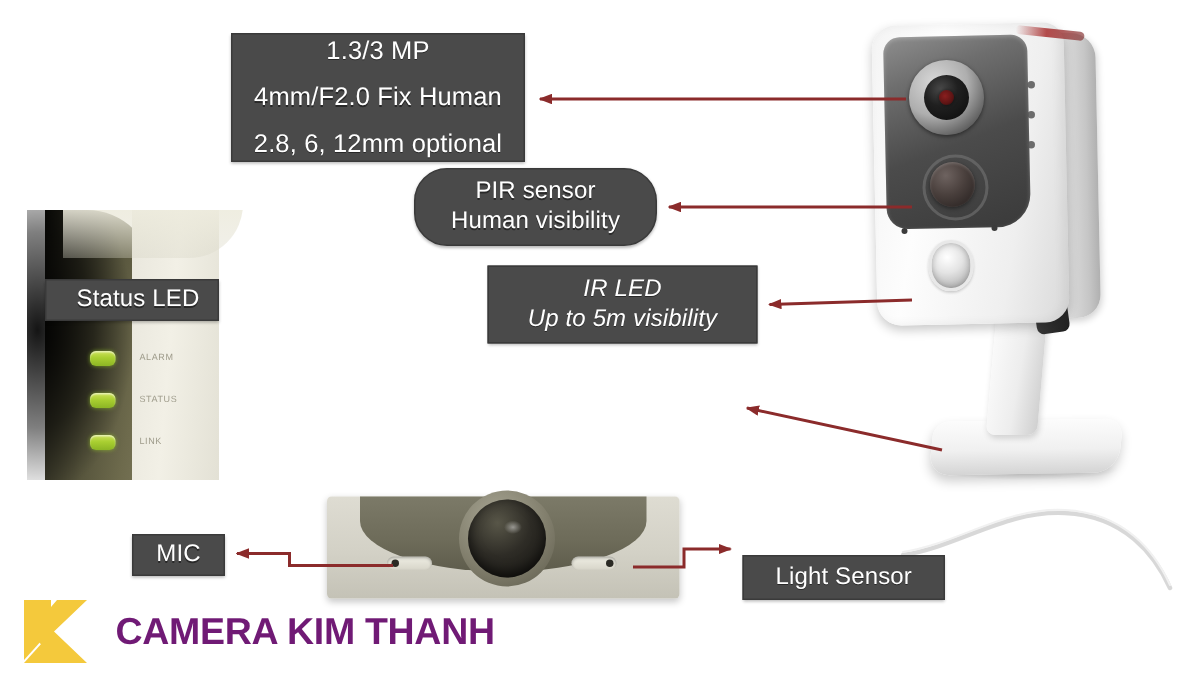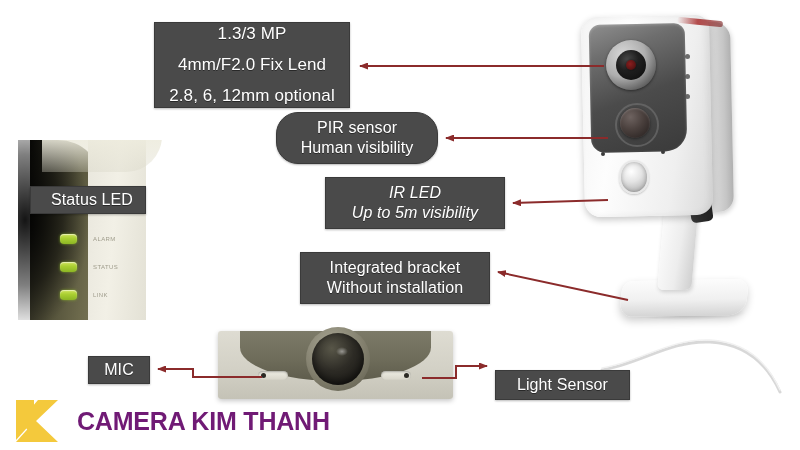--- a/index.html
+++ b/index.html
@@ -429,38 +429,34 @@
       <path d="M 628 300 L 498 272"></path>
 
       <path d="M 262 377 L 193 377 L 193 369 L 158 369"></path>
 
       <path d="M 422 378 L 456 378 L 456 366 L 487 366"></path>
     </g>
   </svg>
 
   <div class="callout" id="cal-lens">
     <span class="ln">1.3/3 MP</span>
-    <span class="ln">4mm/F2.0 Fix Lend</span>
+    <span class="ln">4mm/F2.0 Fix Human</span>
     <span class="ln">2.8, 6, 12mm optional</span>
   </div>
 
   <div class="callout" id="cal-pir">
     <span class="ln">PIR sensor</span>
     <span class="ln">Human visibility</span>
   </div>
 
   <div class="callout" id="cal-ir">
     <span class="ln">IR LED</span>
     <span class="ln">Up to 5m visibility</span>
   </div>
 
-  <div class="callout" id="cal-bracket">
-    <span class="ln">Integrated bracket</span>
-    <span class="ln">Without installation</span>
-  </div>
 
   <div class="callout" id="cal-mic">
     <span class="ln">MIC</span>
   </div>
 
   <div class="callout" id="cal-light">
     <span class="ln">Light Sensor</span>
   </div>
 
   <div class="callout" id="cal-status">

